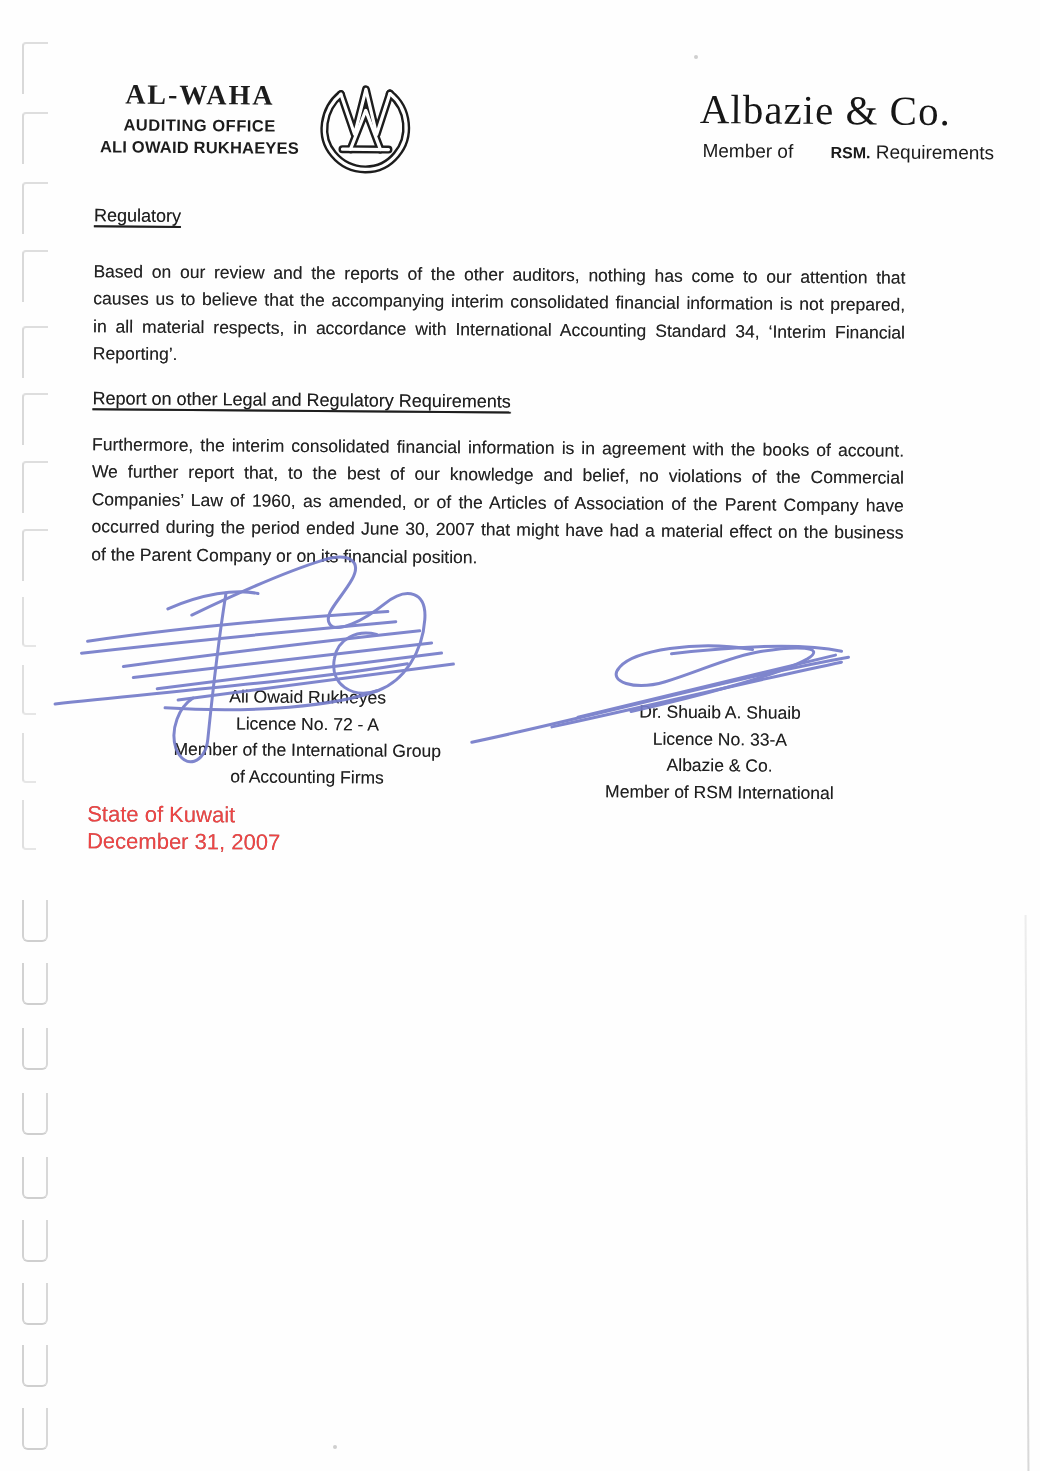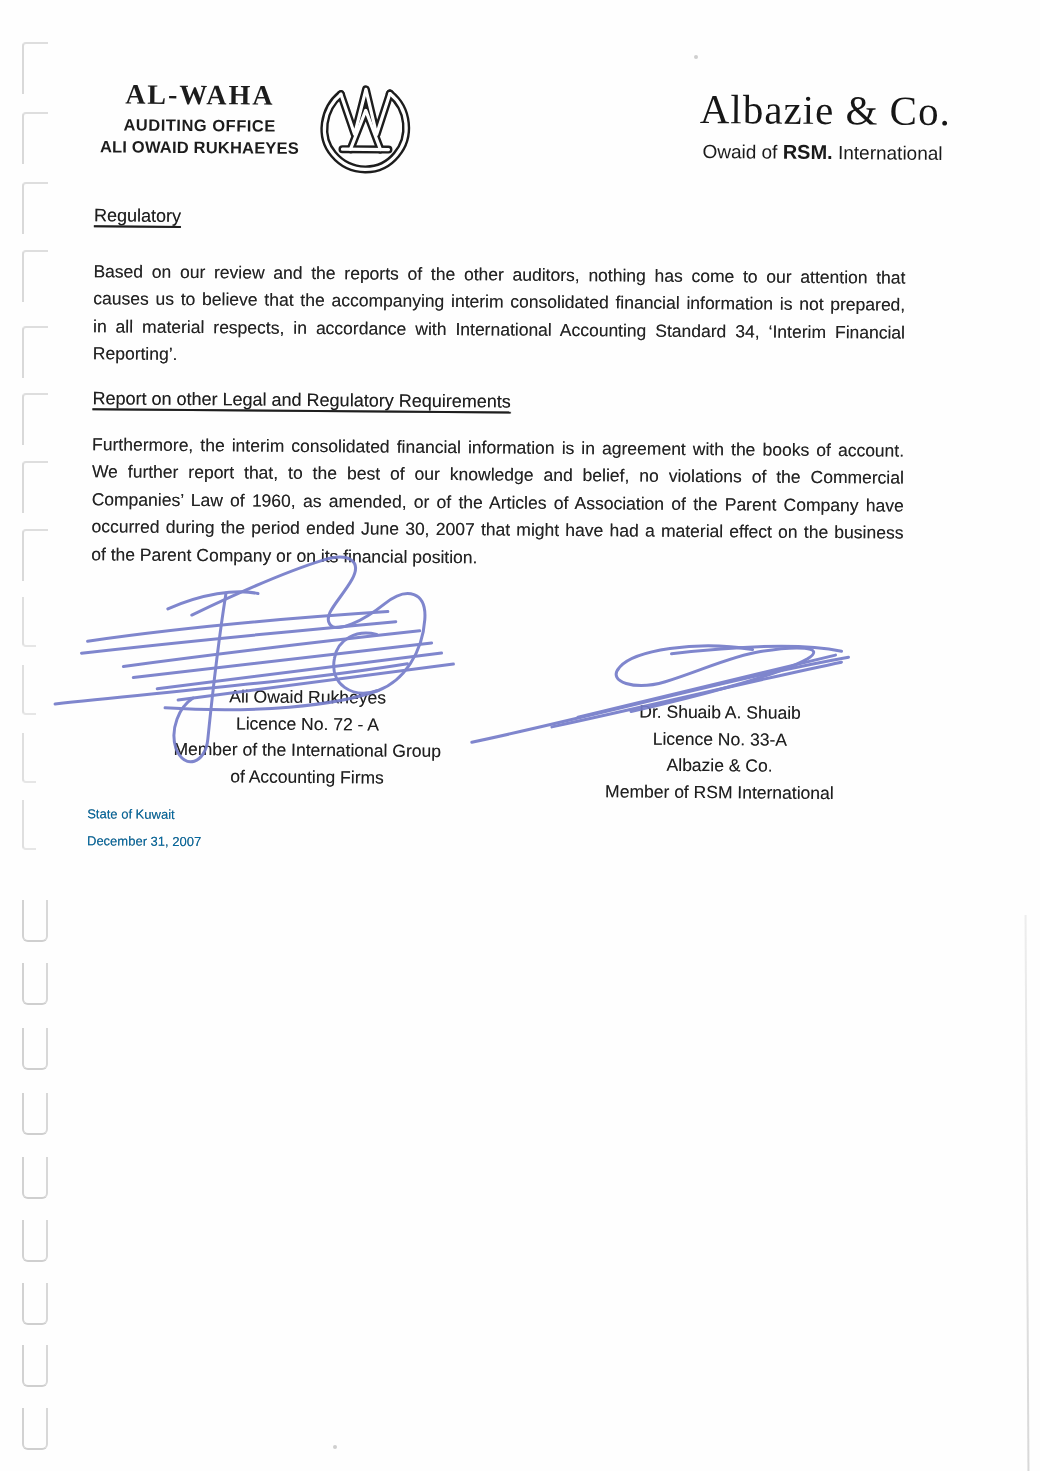--- a/index.html
+++ b/index.html
@@ -15,37 +15,37 @@
   }
   
   .hdr-left{position:absolute;left:95px;top:78px;width:210px;text-align:center;color:#1c1c1c;}
   .hdr-left .t1{font-family:"Liberation Serif", serif;font-weight:bold;font-size:28px;letter-spacing:2px;}
   .hdr-left .t2{font-size:16.5px;font-weight:bold;margin-top:5px;letter-spacing:0.5px;}
   .hdr-left .t3{font-size:16.5px;font-weight:bold;margin-top:3px;letter-spacing:0.2px;}
   .logo{position:absolute;left:314px;top:80px;}
   .hdr-right{position:absolute;left:700px;top:80px;color:#161616;}
   .hdr-right .t1{font-family:"Liberation Serif", serif;font-size:41px;letter-spacing:1px;}
   .hdr-right .t2{font-size:19px;margin-top:7px;margin-left:3px;color:#1a1a1a;}
-  .hdr-right .t2 b{font-size:20px;}
+  .hdr-right .t2 b{font-size:16px;margin-left:32px;}
   
   .content{position:absolute;left:95px;top:0;width:812px;font-size:17.5px;color:#232323;
            text-shadow:0 0 0.4px rgba(30,30,30,.55);}
   .h-underline{
     position:absolute;font-size:18px;color:#1e1e1e;
     text-decoration:underline;text-decoration-thickness:1.8px;text-underline-offset:4px;
   }
   .para{position:absolute;width:812px;line-height:27.4px;}
   .jline{text-align:justify;text-align-last:justify;}
   .jline.last{text-align-last:left;}
   
   .sigblock{position:absolute;text-align:center;font-size:17.5px;line-height:26.5px;color:#1f1f1f;
             text-shadow:0 0 0.4px rgba(30,30,30,.5);}
   .sigblock.left{left:140px;top:682px;width:345px;}
   .sigblock.right{left:555px;top:694px;width:340px;}
-  .footer{position:absolute;left:93px;top:800px;font-size:13px;line-height:27px;color:#0369a1;
+  .footer{position:absolute;left:93px;top:800px;font-size:22px;line-height:27px;color:#ef4444;
           text-shadow:0 0 0.4px rgba(30,30,30,.5);}
   
   .sig-overlay{position:absolute;left:0;top:0;width:1040px;height:1471px;pointer-events:none;}
   
   .binder-mark{position:absolute;left:22px;box-sizing:border-box;}
   .bm-g{width:26px;height:52px;border-top:2px solid #dedede;border-left:2px solid #d9d9d9;border-top-left-radius:4px;}
   .bm-l{width:14px;height:50px;border-left:2px solid #dfdfdf;border-bottom:2px solid #e6e6e6;border-bottom-left-radius:4px;}
   .bm-u{width:26px;height:42px;border-left:2px solid #d2d2d2;border-right:2px solid #d8d8d8;border-bottom:2px solid #cfcfcf;
         border-bottom-left-radius:6px;border-bottom-right-radius:6px;}
   .right-line{position:absolute;width:2px;background:linear-gradient(#ededed,#d8d8d8);transform:rotate(-0.3deg);}
@@ -101,21 +101,21 @@
     <g fill="none" stroke="#ffffff" stroke-width="3.2" stroke-linejoin="round" stroke-linecap="round">
       <path d="M27 12 C 9 27, 5 55, 20 72 C 37 92, 67 92, 83 72 C 98 54, 95 26, 76 11"></path>
       <path d="M27 12 L 41 52 L 52 7 L 63 52 L 76 11"></path>
       <path d="M37 67 L 52 28 L 67 67"></path>
       <line x1="29" y1="67" x2="75" y2="67"></line>
     </g>
   </svg>
 
   <div class="hdr-right">
     <div class="t1">Albazie &amp; Co.</div>
-    <div class="t2"><span>Owaid of </span><b>RSM.</b><span> International</span></div>
+    <div class="t2"><span>Member of </span><b>RSM.</b><span> Requirements</span></div>
   </div>
 
   <div class="content">
 
     <div class="h-underline" style="top:205px;">Regulatory</div>
 
     <div class="para" style="top:258px;">
       <div class="jline">Based on our review and the reports of the other auditors, nothing has come to our attention that</div>
       <div class="jline">causes us to believe that the accompanying interim consolidated financial information is not prepared,</div>
       <div class="jline">in all material respects, in accordance with International Accounting Standard 34, ‘Interim Financial</div>

